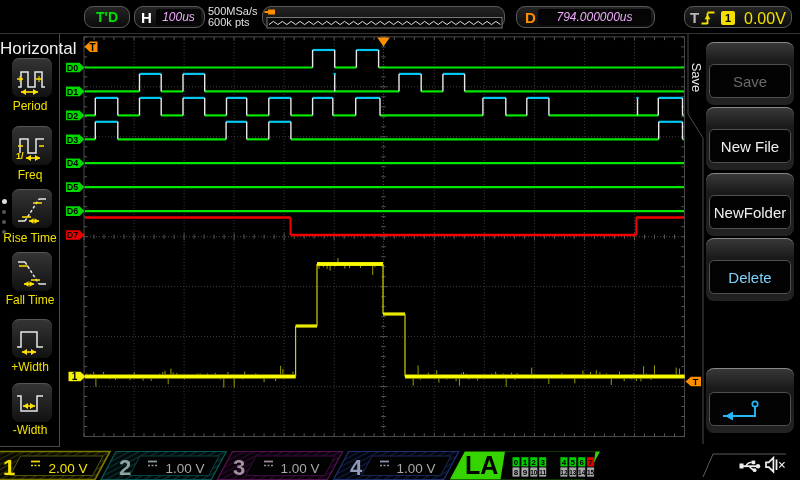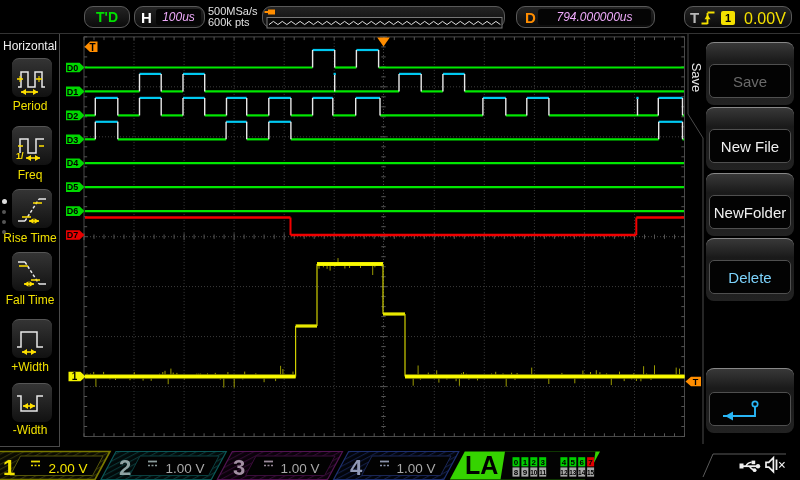--- a/index.html
+++ b/index.html
@@ -3,21 +3,21 @@
 * { margin:0; padding:0; box-sizing:border-box; }
 html,body { width:800px; height:480px; background:#000; overflow:hidden; font-family:"Liberation Sans",sans-serif; }
 #scr { position:relative; width:800px; height:480px; background:#000; }
 .logo { position:absolute; left:4px; top:5px; font-family:"Liberation Serif",serif; font-weight:bold; font-size:24px; color:#e2be00; letter-spacing:0px; }
 .tbox { position:absolute; top:6px; height:22px; background:linear-gradient(#242424,#0b0b0b); border:1px solid #5a5a5a; border-radius:9px; }
 .tlbl { position:absolute; left:6px; top:2px; font-size:15px; font-weight:bold; color:#fff; }
 .tval { position:absolute; top:2px; bottom:2px; background:#050505; border-radius:3px; color:#f0abfc; font-size:12px; line-height:17px;font-style:italic; }
 .rate { position:absolute; left:208px; top:6px; font-size:11px; line-height:11px; color:#e0e0e0; }
 #topline { position:absolute; left:0; top:33px; width:800px; height:1px; background:#333; }
 #sidebar { position:absolute; left:0; top:34px; width:60px; height:413px; border-right:1px solid #4a4a4a; border-bottom:1px solid #4a4a4a; }
-.stitle { position:absolute; left:0; width:60px; top:5px; text-align:center; color:#f0f0f0; font-size:12px; }
+.stitle { position:absolute; left:0; width:60px; top:5px; text-align:center; color:#f0f0f0; font-size:17px; }
 .sbtn { position:absolute; left:12px; width:40px; height:39px; background:linear-gradient(#343434,#111); border-radius:7px; border-top:1px solid #555; padding:1px 2px; }
 .sbtn svg { margin-top:1px; }
 .slab { position:absolute; left:0; width:60px; text-align:center; color:#f0e000; font-size:12px; }
 .dot { position:absolute; left:2px; width:4px; height:4px; border-radius:50%; background:#555; }
 #menu { position:absolute; left:703px; top:34px; width:97px; height:410px; }
 .savetab { position:absolute; left:-27px; top:36px; color:#e8e8e8; font-size:13px; transform:rotate(90deg); transform-origin:center; width:40px; text-align:center; }
 .mcap { position:absolute; left:3px; width:88px; height:63px; background:linear-gradient(#383838,#1a1a1a 30%,#222); border-radius:8px; border-top:1px solid #888; }
 .mwell { position:absolute; left:6px; width:82px; height:34px; background:#030303; border:1px solid #4f4f4f; border-radius:5px; text-align:center; font-size:15px; line-height:33px; }
 </style></head>
 <body>

